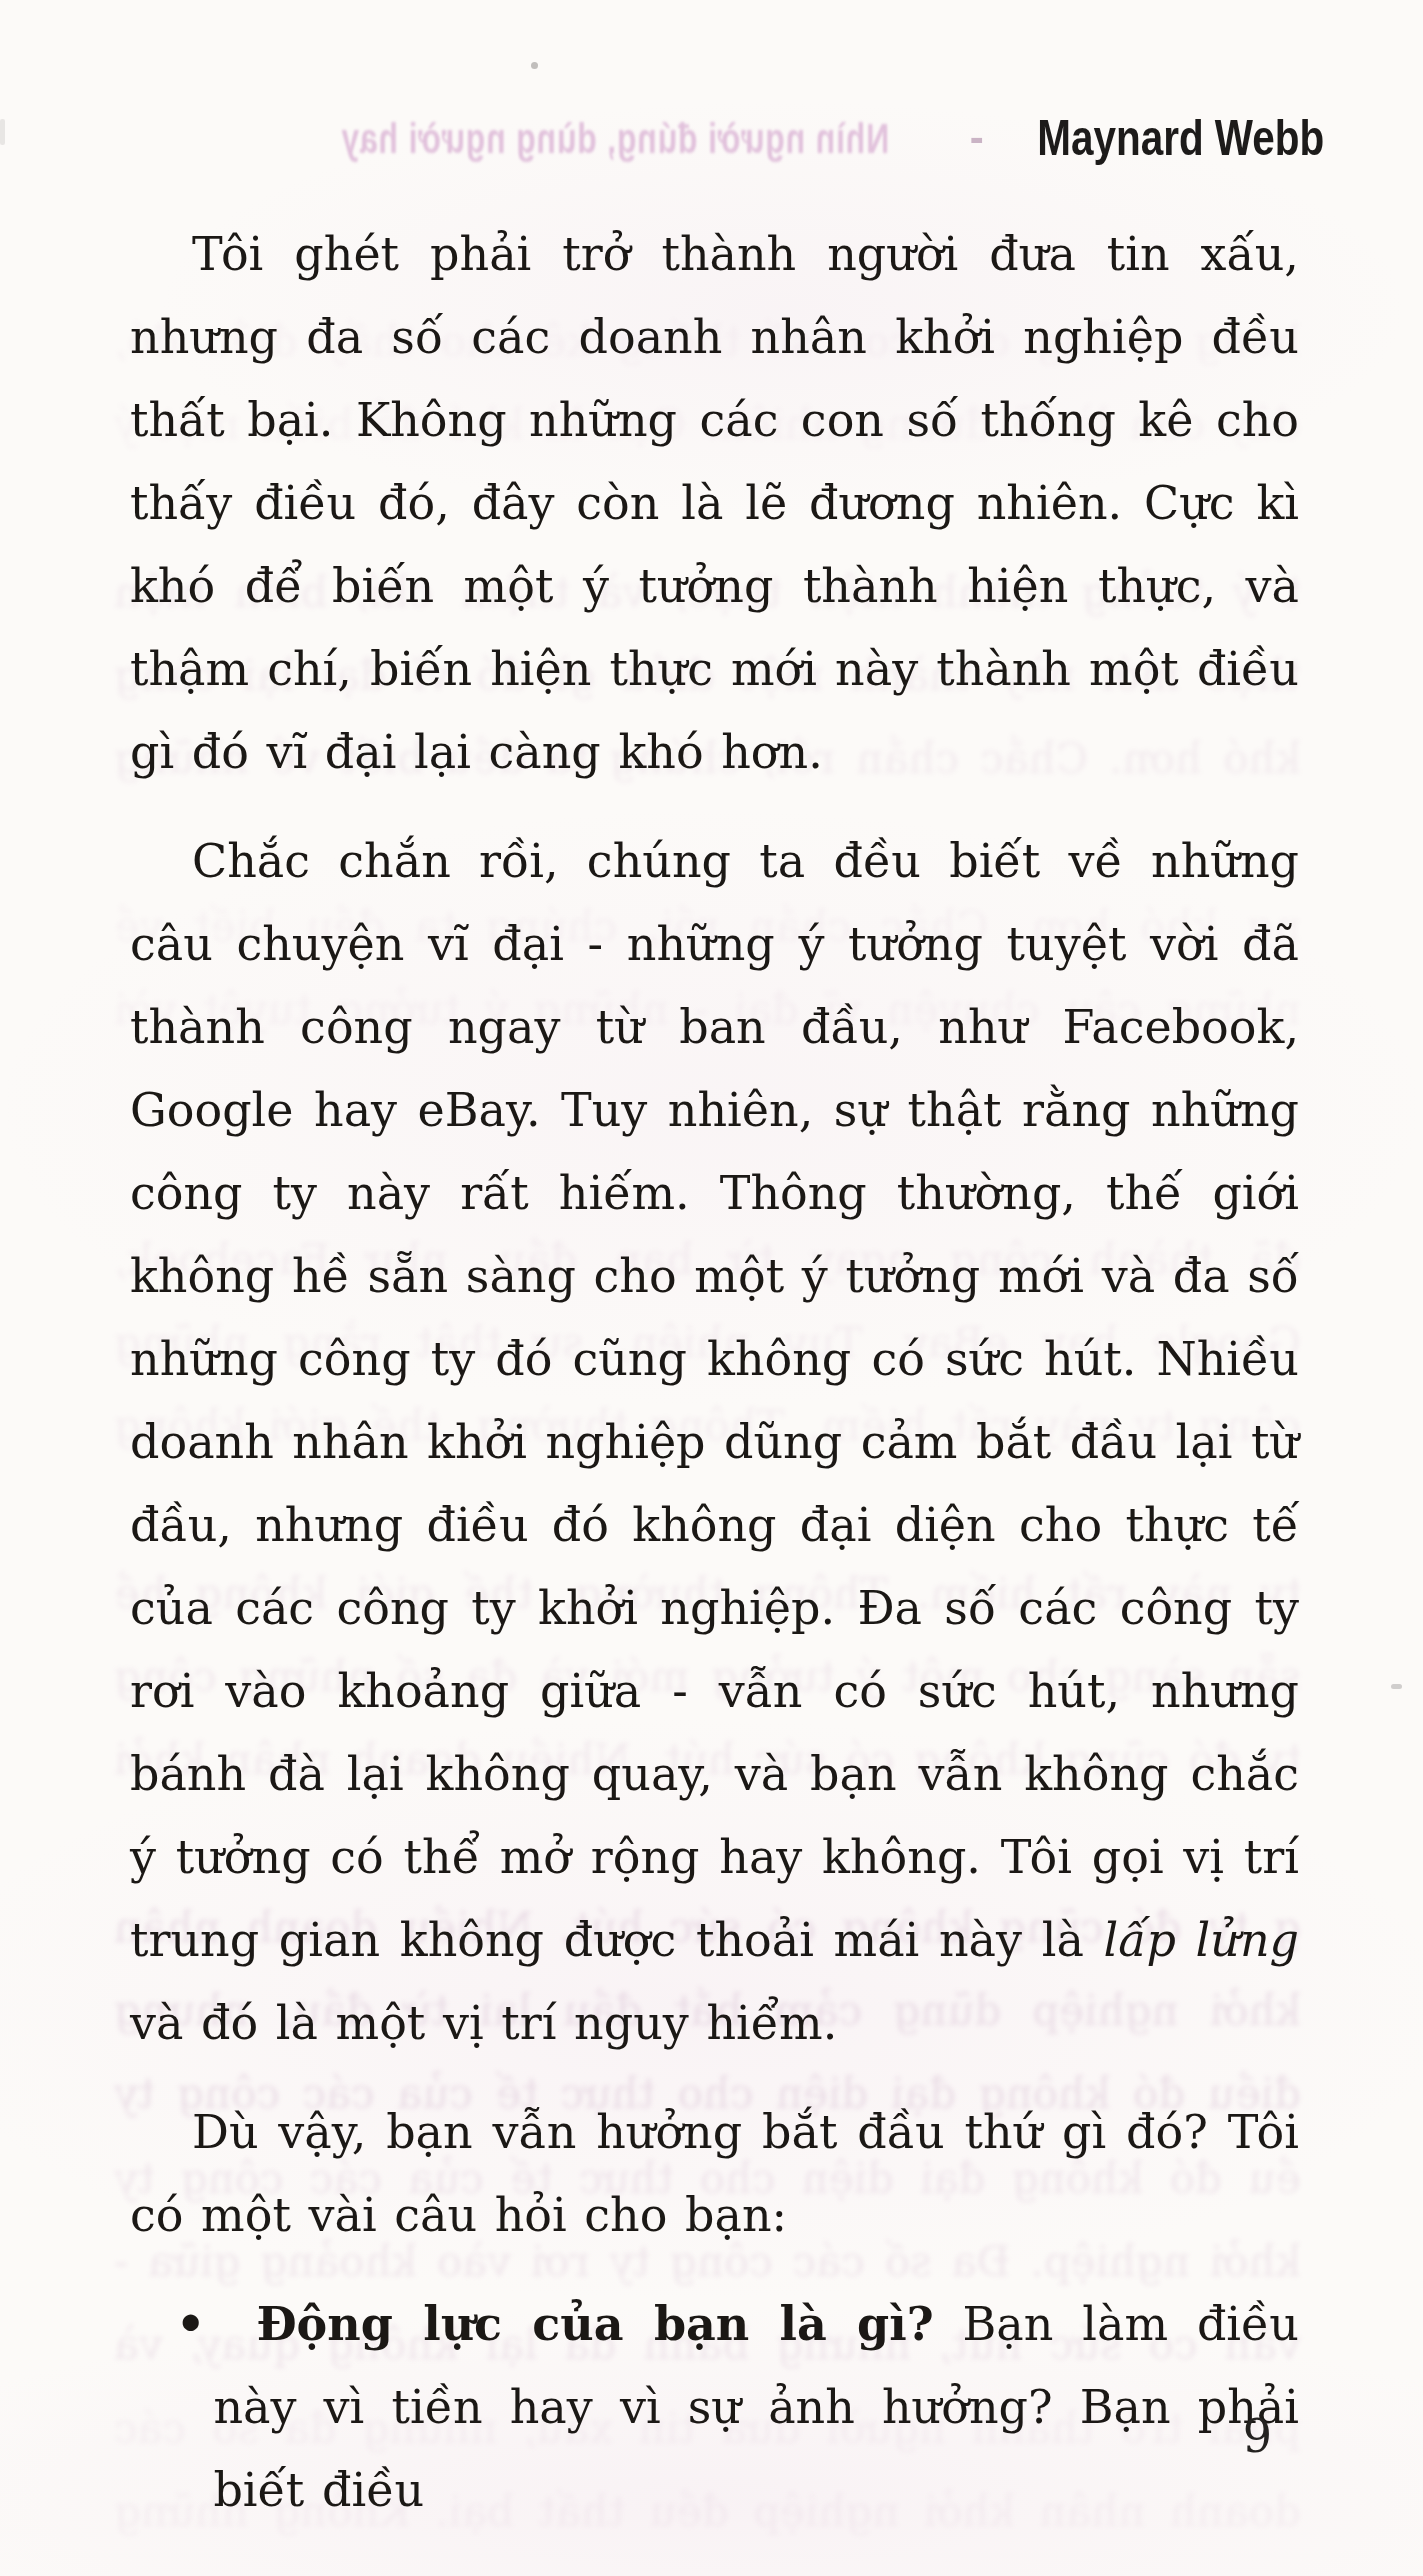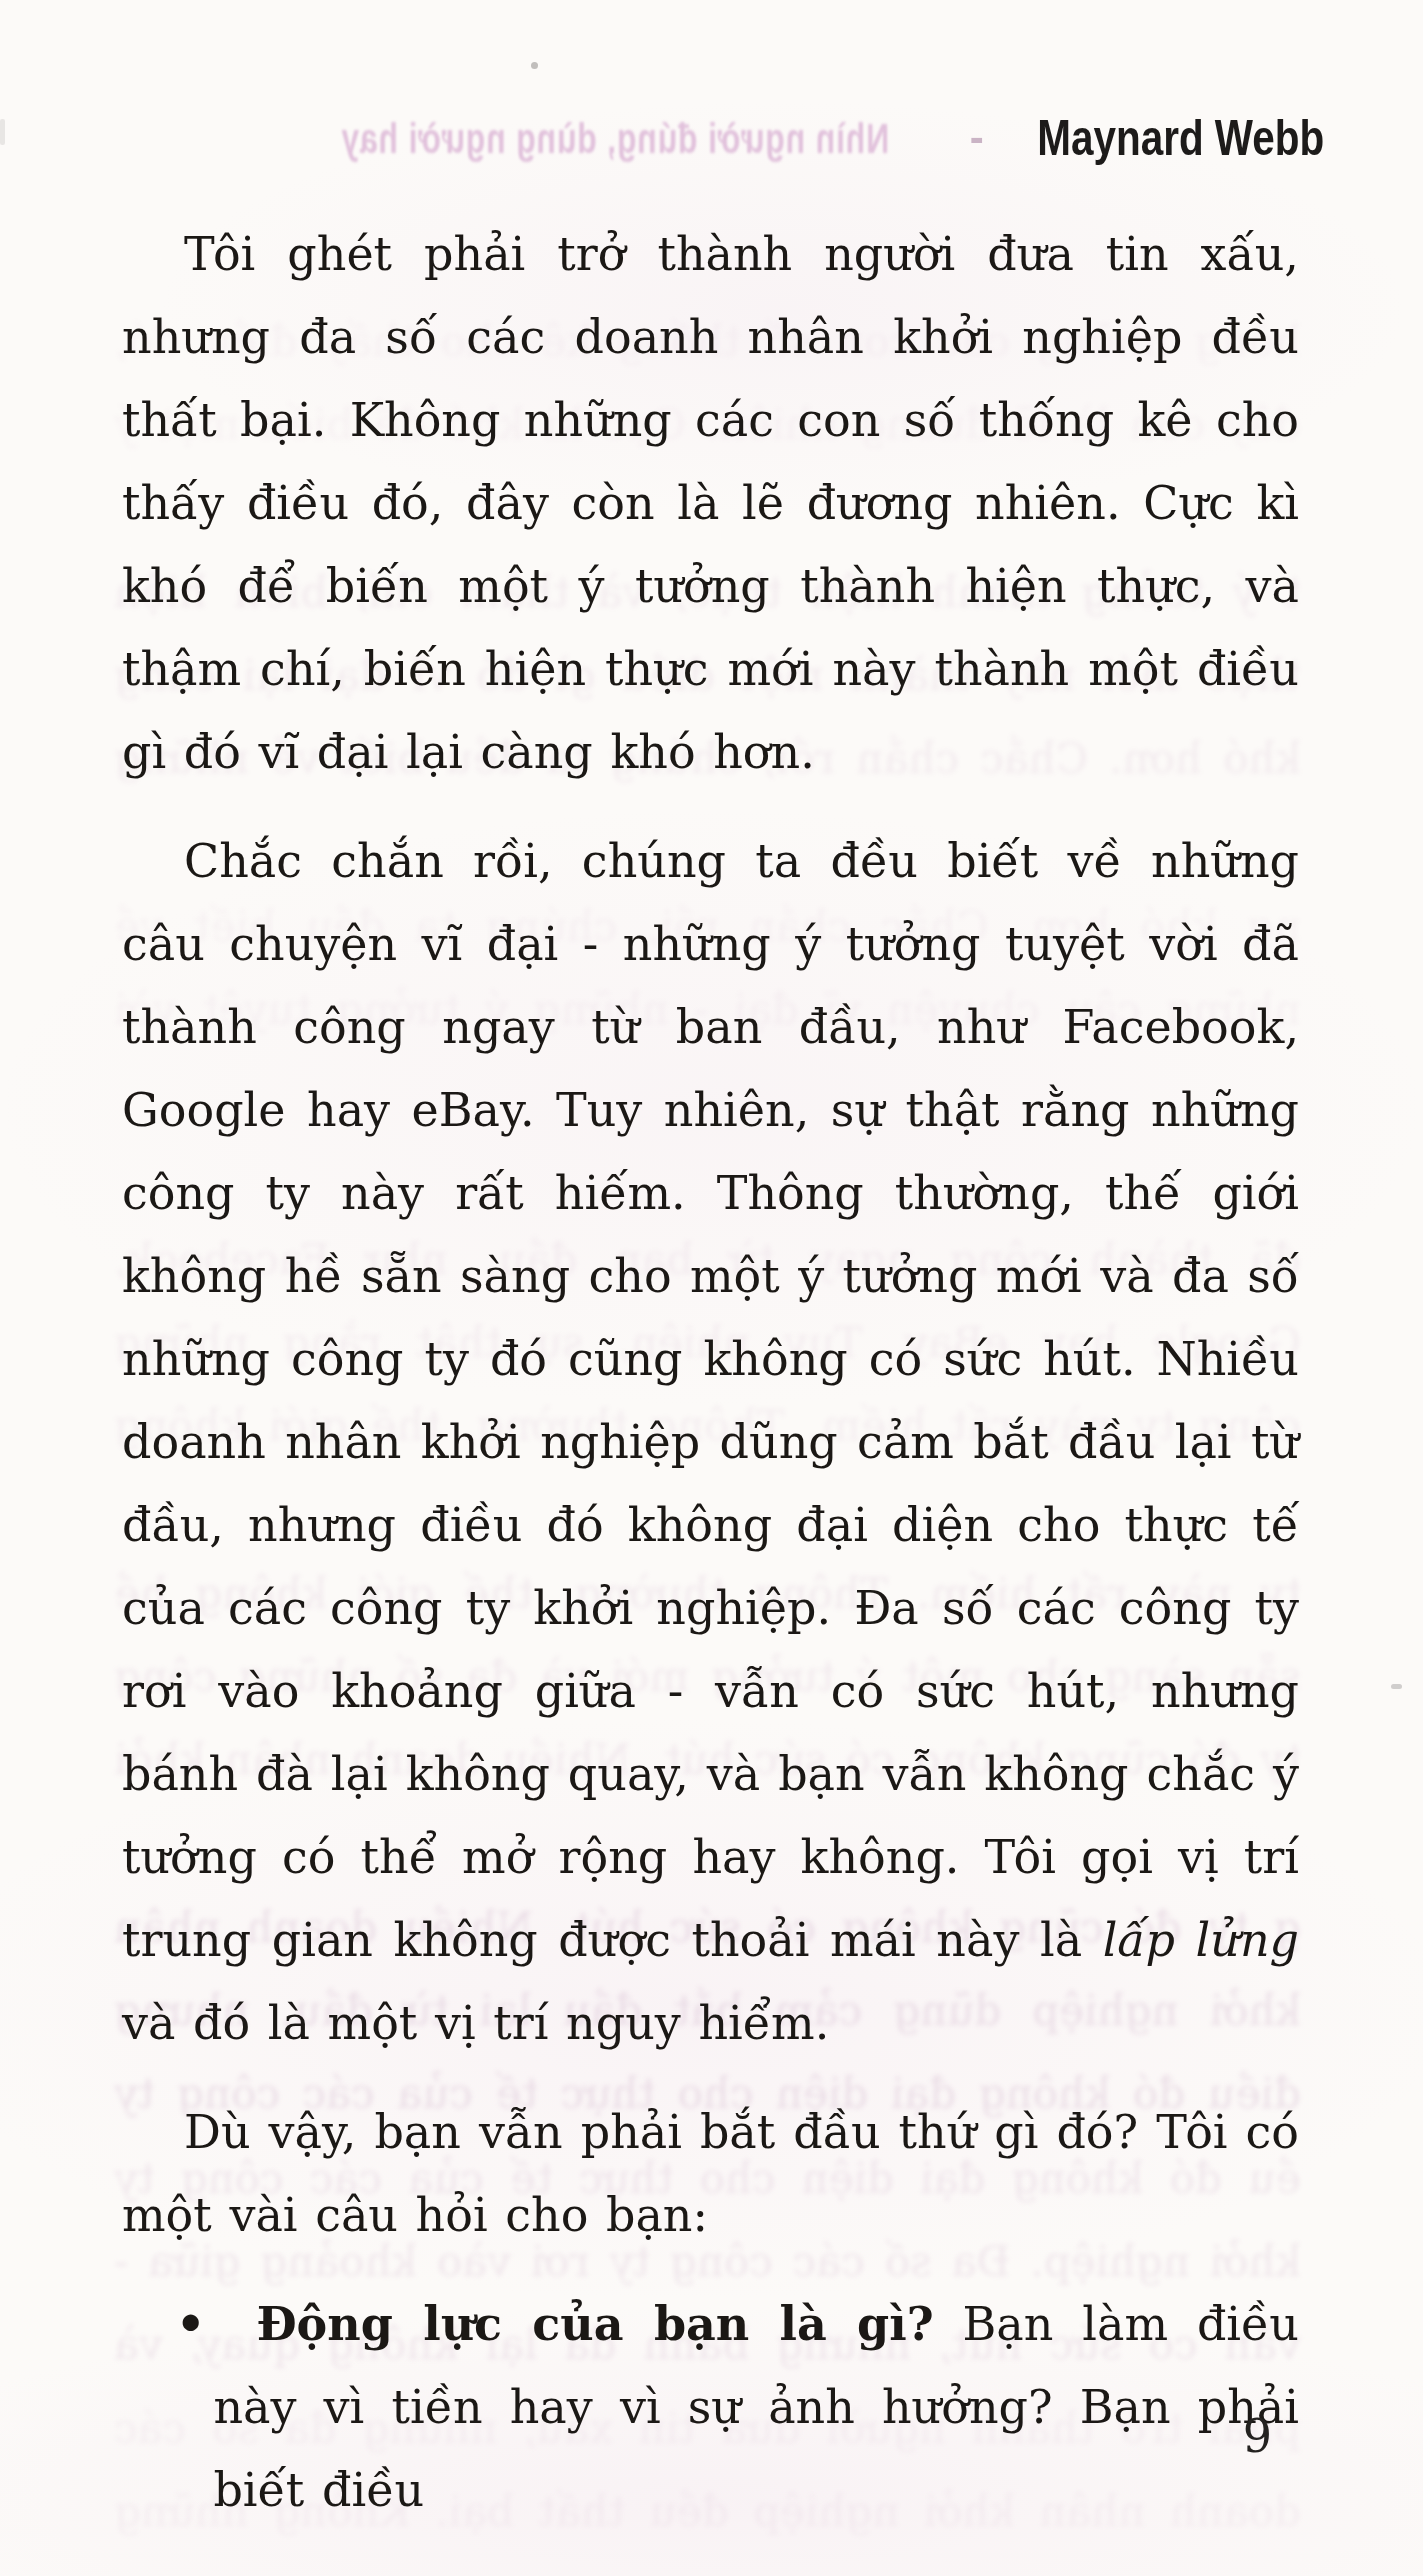--- a/index.html
+++ b/index.html
@@ -51,21 +51,21 @@
   }
   
   .body{
     position:absolute;left:114px;top:213px;width:1185px;
     font-size:46px;line-height:83px;
     color:#1b1815;
     text-align:justify;
     word-spacing:3px;
     z-index:3;
   }
-  .para{margin:0 0 26px 8px;}
+  .para{margin:0 0 26px 16px;}
   .para.indent{text-indent:62px;}
   .b{font-weight:bold;margin-left:43px;}
   .i{font-style:italic;}
   .bullet-row{
     display:flex;
     margin:0 0 0 62px;
   }
   .bullet-glyph{
     flex:0 0 auto;
     font-weight:bold;
@@ -123,21 +123,21 @@
 
   <div class="header">
     <span class="ghost-title">Nhìn người đúng, dùng người hay</span>
     <span class="header-sep">-</span>
     <span class="author">Maynard Webb</span>
   </div>
 
   <div class="body">
     <p class="para indent"><span>Tôi ghét phải trở thành người đưa tin xấu, nhưng đa số các doanh nhân khởi nghiệp đều thất bại. Không những các con số thống kê cho thấy điều đó, đây còn là lẽ đương nhiên. Cực kì khó để biến một ý tưởng thành hiện thực, và thậm chí, biến hiện thực mới này thành một điều gì đó vĩ đại lại càng khó hơn.</span></p>
     <p class="para indent"><span>Chắc chắn rồi, chúng ta đều biết về những câu chuyện vĩ đại - những ý tưởng tuyệt vời đã thành công ngay từ ban đầu, như Facebook, Google hay eBay. Tuy nhiên, sự thật rằng những công ty này rất hiếm. Thông thường, thế giới không hề sẵn sàng cho một ý tưởng mới và đa số những công ty đó cũng không có sức hút. Nhiều doanh nhân khởi nghiệp dũng cảm bắt đầu lại từ đầu, nhưng điều đó không đại diện cho thực tế của các công ty khởi nghiệp. Đa số các công ty rơi vào khoảng giữa - vẫn có sức hút, nhưng bánh đà lại không quay, và bạn vẫn không chắc ý tưởng có thể mở rộng hay không. Tôi gọi vị trí trung gian không được thoải mái này là </span><span class="i">lấp lửng</span><span> và đó là một vị trí nguy hiểm.</span></p>
-    <p class="para indent"><span>Dù vậy, bạn vẫn phải bắt đầu thứ gì đó? Tôi có một vài câu hỏi cho bạn:</span></p>
+    <p class="para indent"><span>Dù vậy, bạn vẫn hưởng bắt đầu thứ gì đó? Tôi có một vài câu hỏi cho bạn:</span></p>
     <div class="bullet-row">
       <span class="bullet-glyph">•</span>
       <span class="bullet-text"><span class="b">Động lực của bạn là gì?</span><span> Bạn làm điều này vì tiền hay vì sự ảnh hưởng? Bạn phải biết điều</span></span>
     </div>
   </div>
 
   <div class="pageno">9</div>
 
   <div class="speck sp1"></div>
   <div class="speck sp2"></div>

